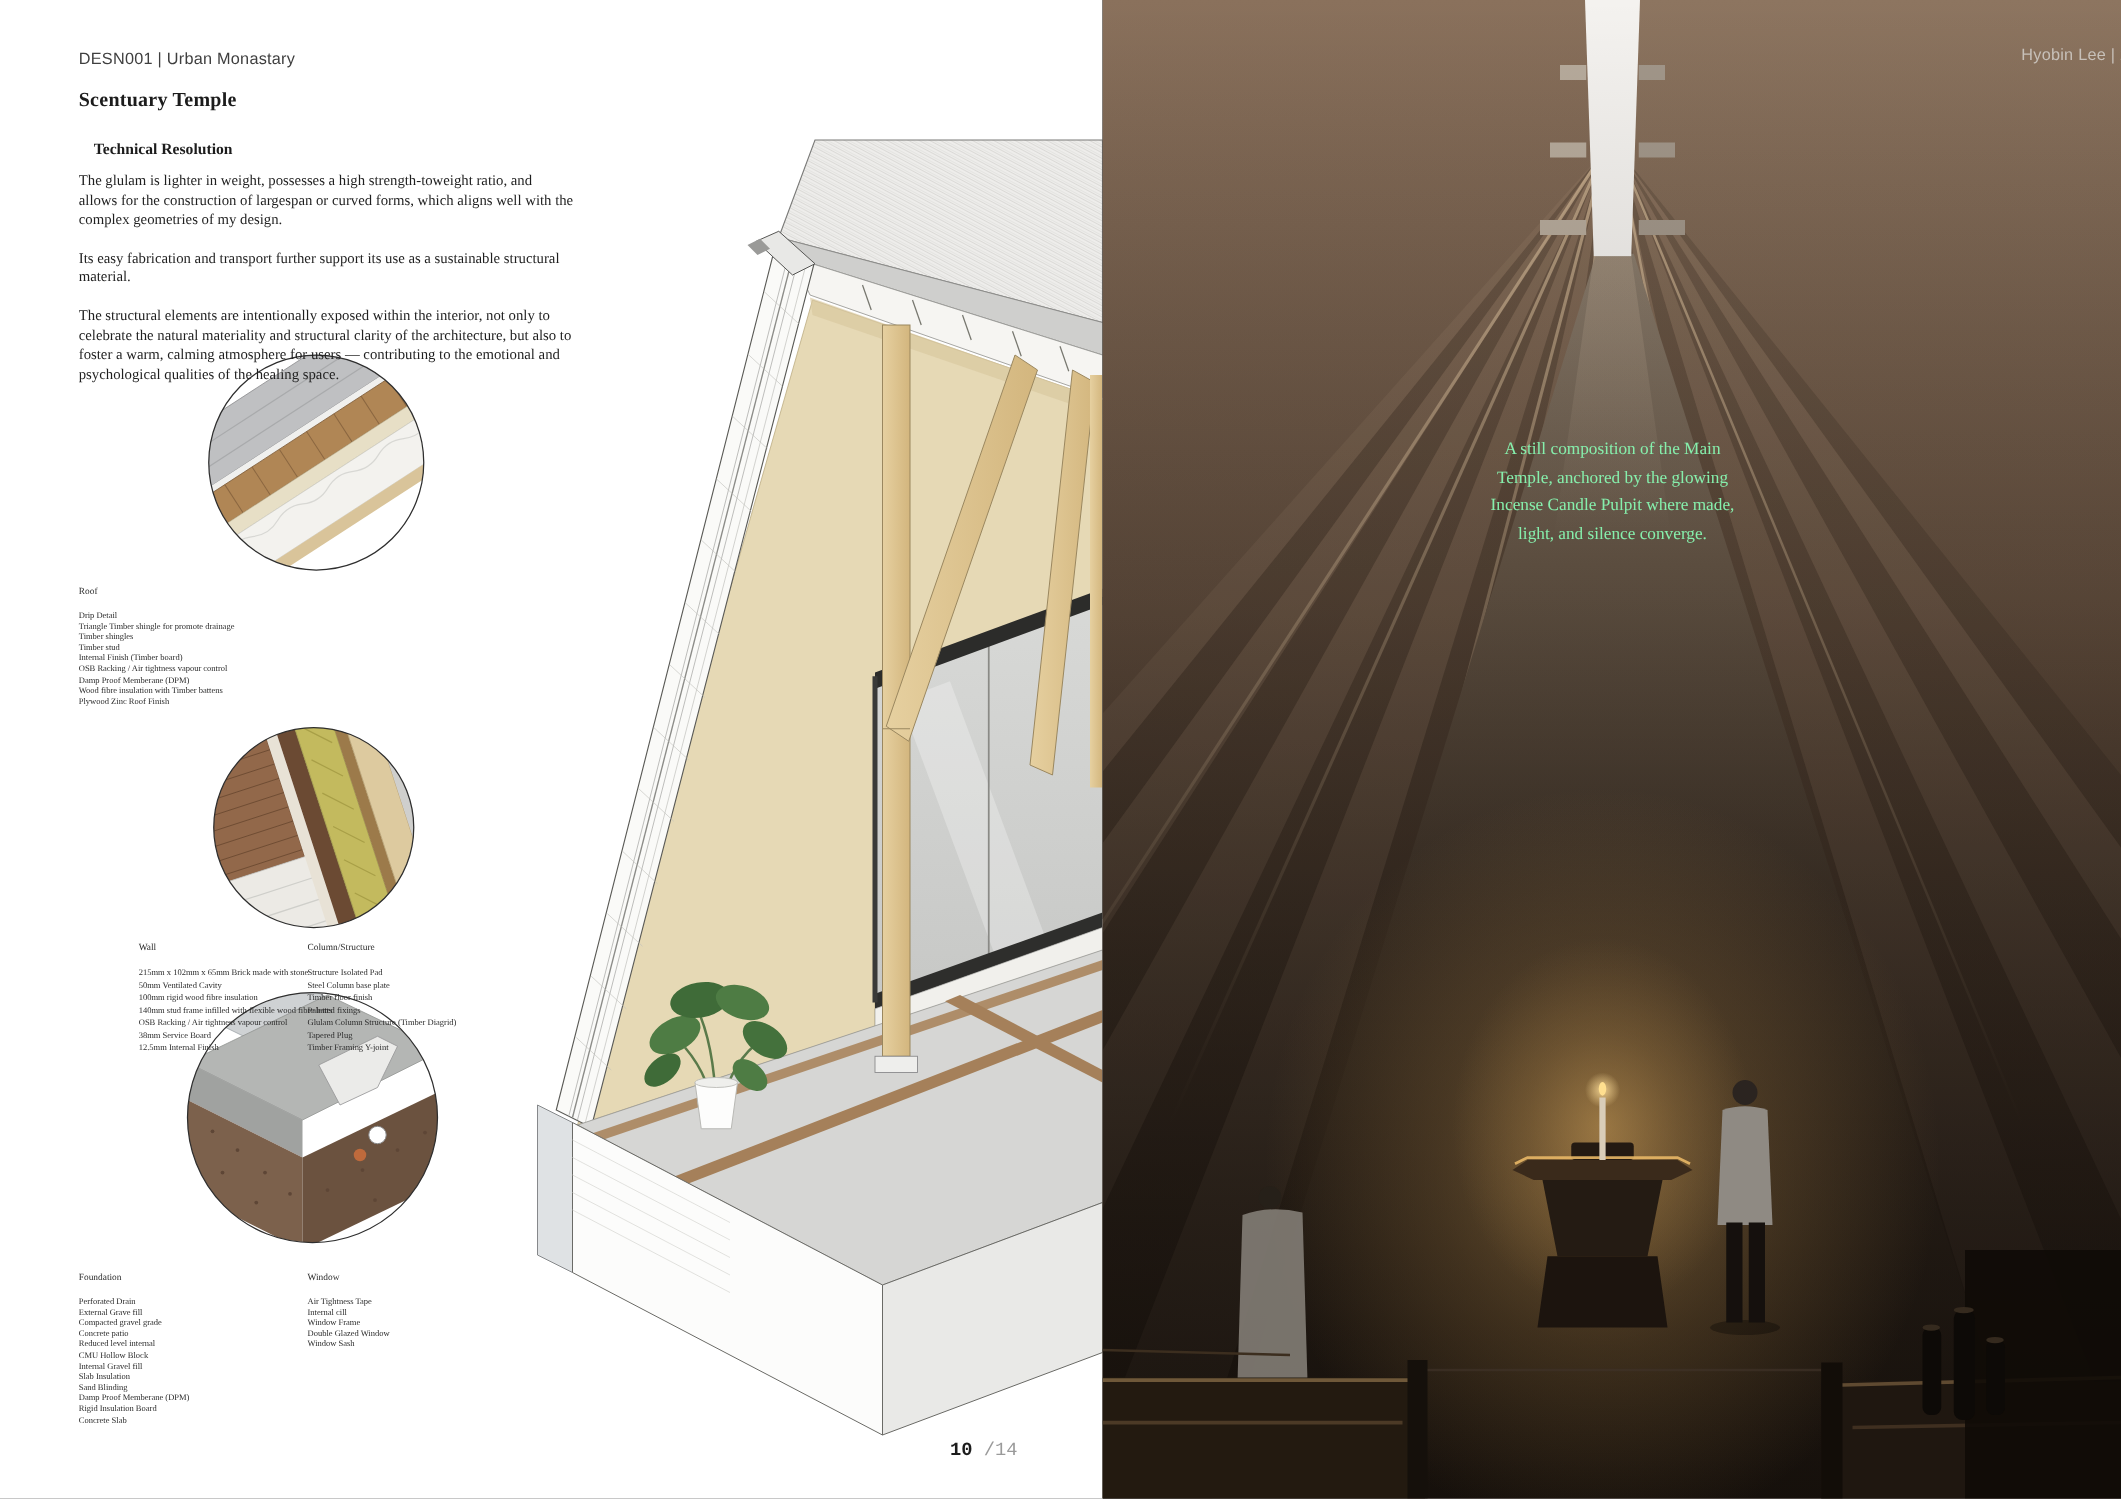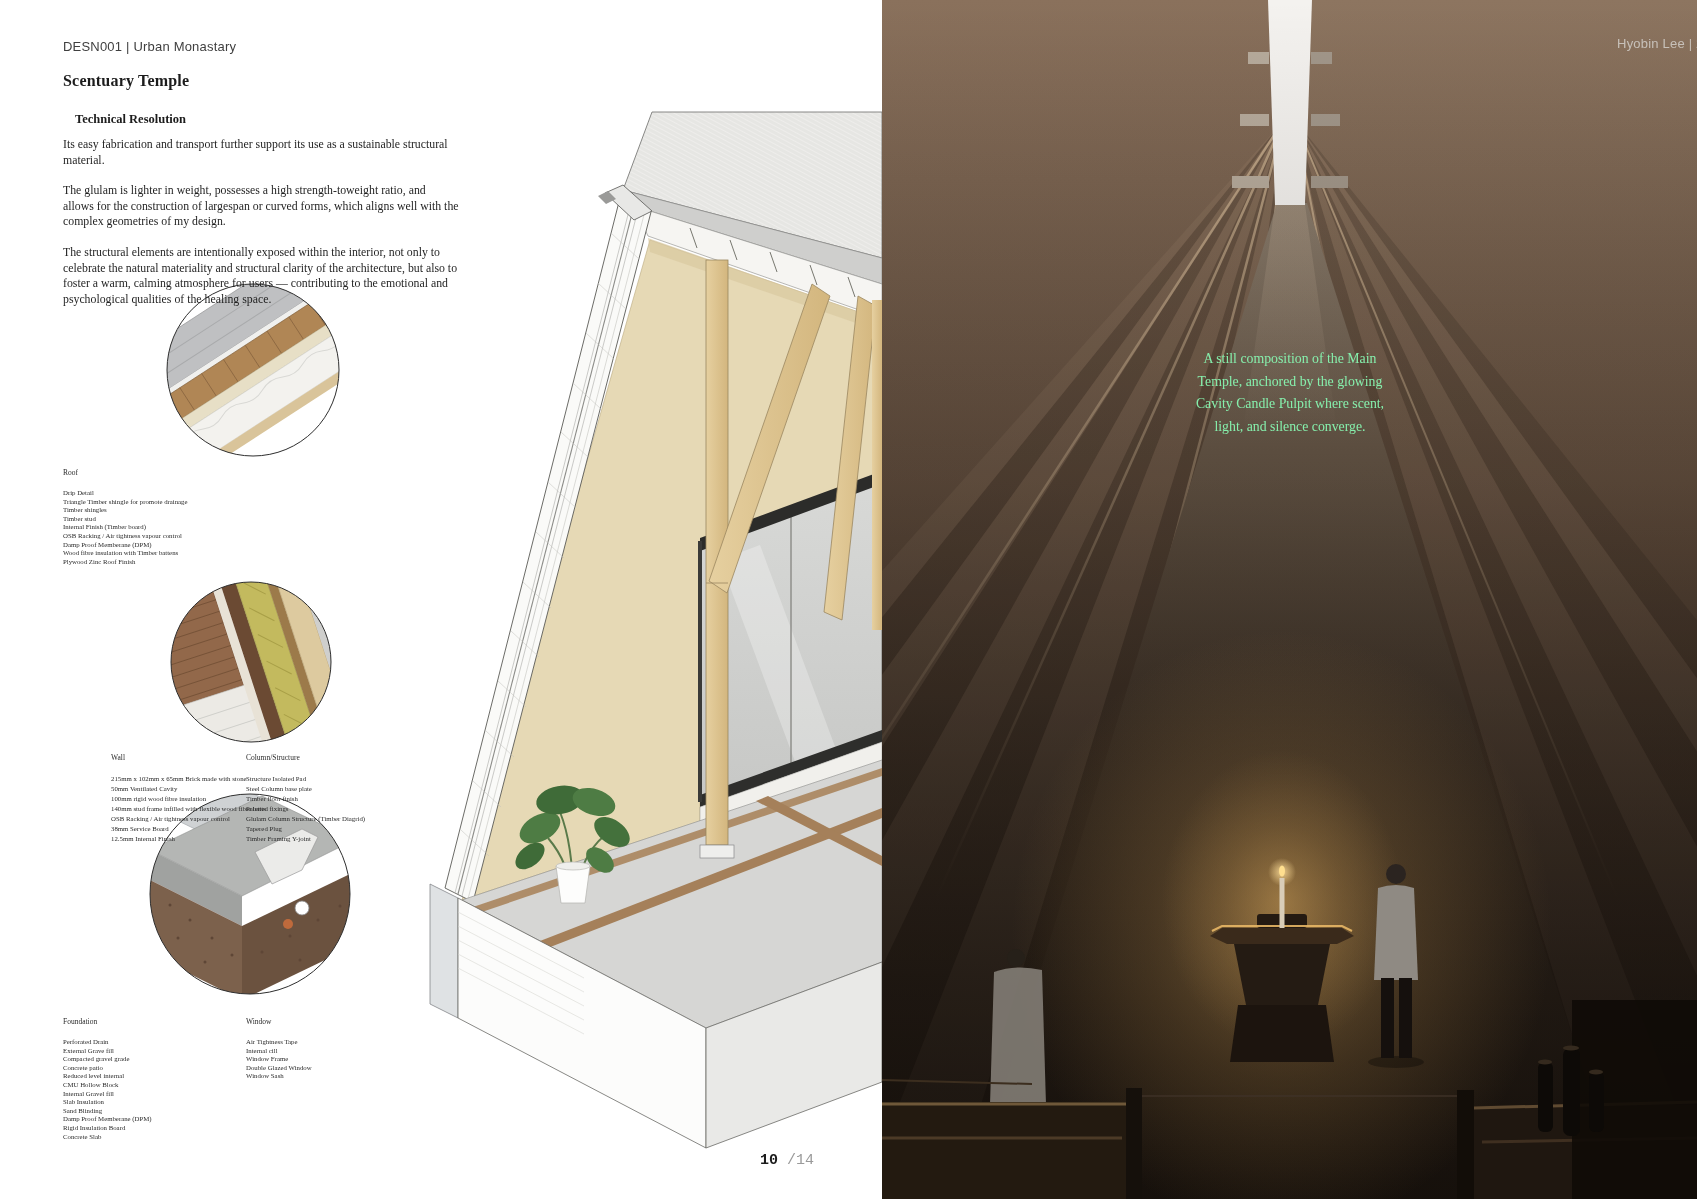--- a/index.html
+++ b/index.html
@@ -235,22 +235,22 @@
       </g>
       <circle cx="250" cy="894" r="100" fill="none" stroke="#2e2e2e" stroke-width="1"></circle>
     </g>
   </svg>
 
   <div class="hdr-left">DESN001 | Urban Monastary</div>
   <div class="title">Scentuary Temple</div>
 
   <div class="bodycol">
     <h3>Technical Resolution</h3>
+    <p>The glulam is lighter in weight, possesses a high strength-toweight ratio, and allows for the construction of largespan or curved forms, which aligns well with the complex geometries of my design.</p>
     <p>Its easy fabrication and transport further support its use as a sustainable structural material.</p>
-    <p>The glulam is lighter in weight, possesses a high strength-toweight ratio, and allows for the construction of largespan or curved forms, which aligns well with the complex geometries of my design.</p>
     <p>The structural elements are intentionally exposed within the interior, not only to celebrate the natural materiality and structural clarity of the architecture, but also to foster a warm, calming atmosphere for users — contributing to the emotional and psychological qualities of the healing space.</p>
   </div>
 
   <div class="dg" style="left:63px;top:468px;">
     <h4>Roof</h4>
     <div>
         <div class="detail-item">Drip Detail</div>
         <div class="detail-item">Triangle Timber shingle for promote drainage</div>
         <div class="detail-item">Timber shingles</div>
         <div class="detail-item">Timber stud</div>
@@ -472,18 +472,18 @@
         <ellipse cx="663" cy="1062" rx="7" ry="2.5" fill="#352a1e"></ellipse>
         <ellipse cx="689" cy="1048" rx="8" ry="2.5" fill="#352a1e"></ellipse>
         <ellipse cx="714" cy="1072" rx="7" ry="2.5" fill="#352a1e"></ellipse>
       </g>
     </svg>
 
     <div class="hdr-right">Hyobin Lee | 2022-2025</div>
     <div class="caption">
         <div class="caption-line">A still composition of the Main</div>
         <div class="caption-line">Temple, anchored by the glowing</div>
-        <div class="caption-line">Cavity Candle Pulpit where scent,</div>
+        <div class="caption-line">Incense Candle Pulpit where made,</div>
         <div class="caption-line">light, and silence converge.</div>
       </div>
   </div>
 
 </div>
 
 </body></html>

